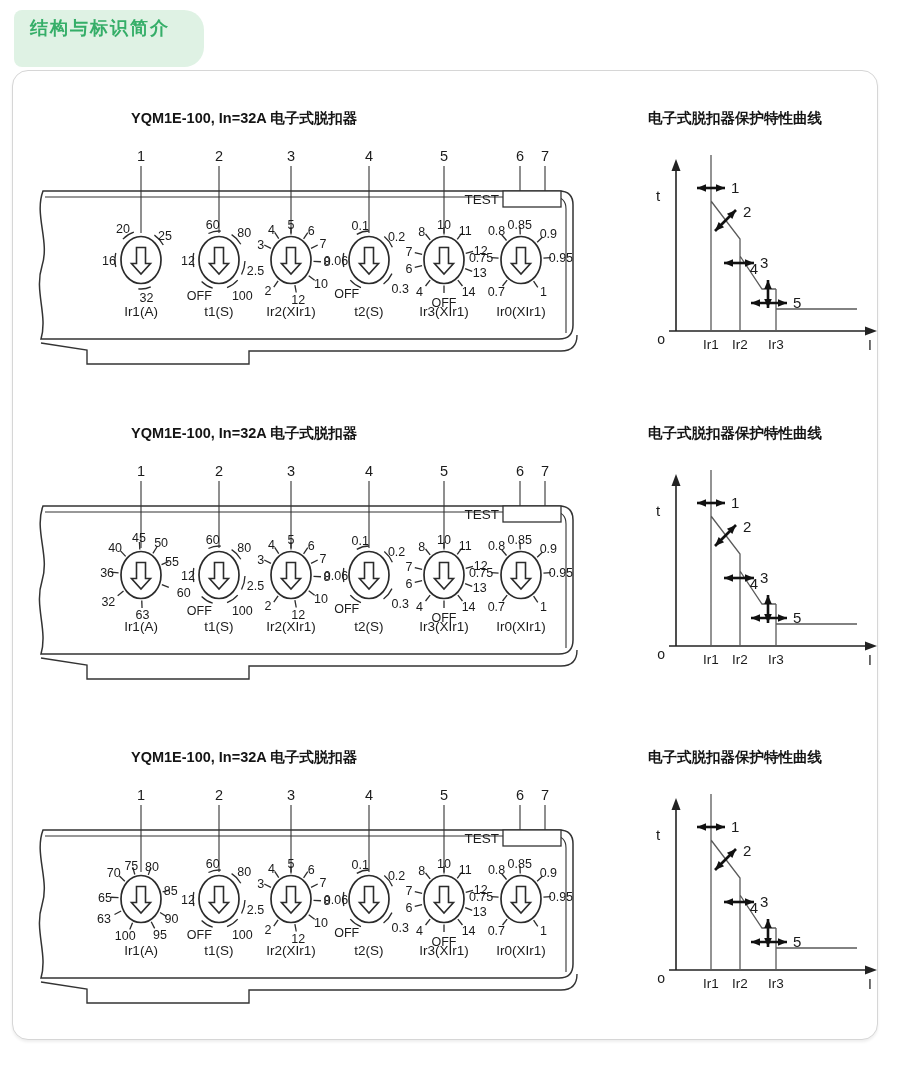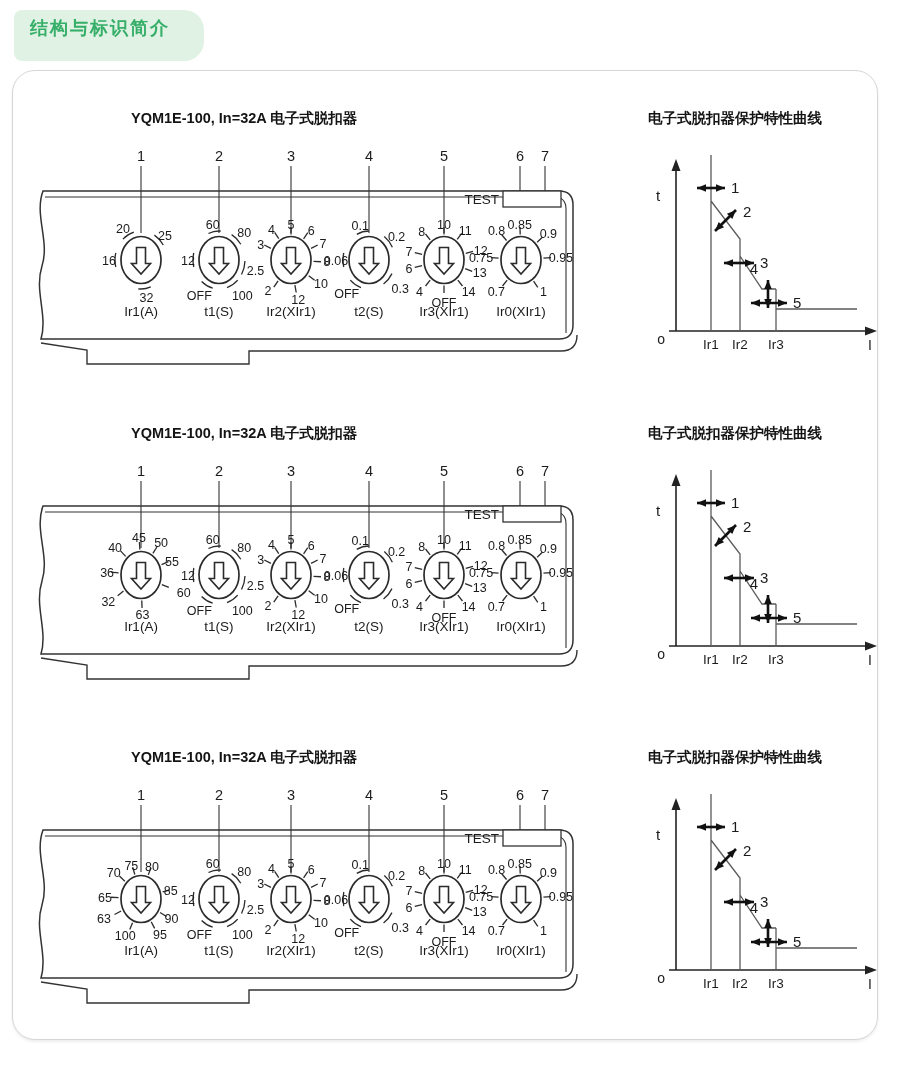--- a/index.html
+++ b/index.html
@@ -1,20 +1,20 @@
 <!DOCTYPE html>
 <html><head>
 <meta charset="utf-8">
 <style>
   html,body{margin:0;padding:0;background:#ffffff;}
   body{width:900px;height:1076px;position:relative;font-family:"Liberation Sans","DejaVu Sans",sans-serif;overflow:hidden;}
   .header-badge{position:absolute;left:14px;top:10px;height:48px;line-height:36px;
-    padding:0 34px 3px 16px;border-radius:8px 20px 20px 8px;font-size:18px;font-weight:bold;letter-spacing:2px;}
+    padding:0 34px 9px 16px;border-radius:8px 20px 20px 8px;font-size:18px;font-weight:bold;letter-spacing:2px;}
   .content-panel{position:absolute;left:12px;top:70px;width:864px;height:968px;background:#fff;
-    border:1px solid #d6d6d6;border-radius:23px;box-shadow:0 2px 3px rgba(0,0,0,.07);}
+    border:1px solid #d6d6d6;border-radius:16px;box-shadow:0 2px 3px rgba(0,0,0,.07);}
   section{position:absolute;left:0;width:100%;height:305px;}
   section.row1{top:38px} section.row2{top:353px} section.row3{top:677px}
   .dtitle{position:absolute;left:118px;top:0;font-size:14.5px;font-weight:bold;color:#141414;}
   .ctitle{position:absolute;left:620px;top:0;font-size:14.5px;font-weight:bold;color:#141414;margin-left:15px;}
   svg.device{position:absolute;left:8px;top:36px;}
   svg.chart{position:absolute;left:626px;top:24px;}
   svg text{font-family:"Liberation Sans","DejaVu Sans",sans-serif;fill:#1b1b1b;}
 </style>
 </head>
 <body>

